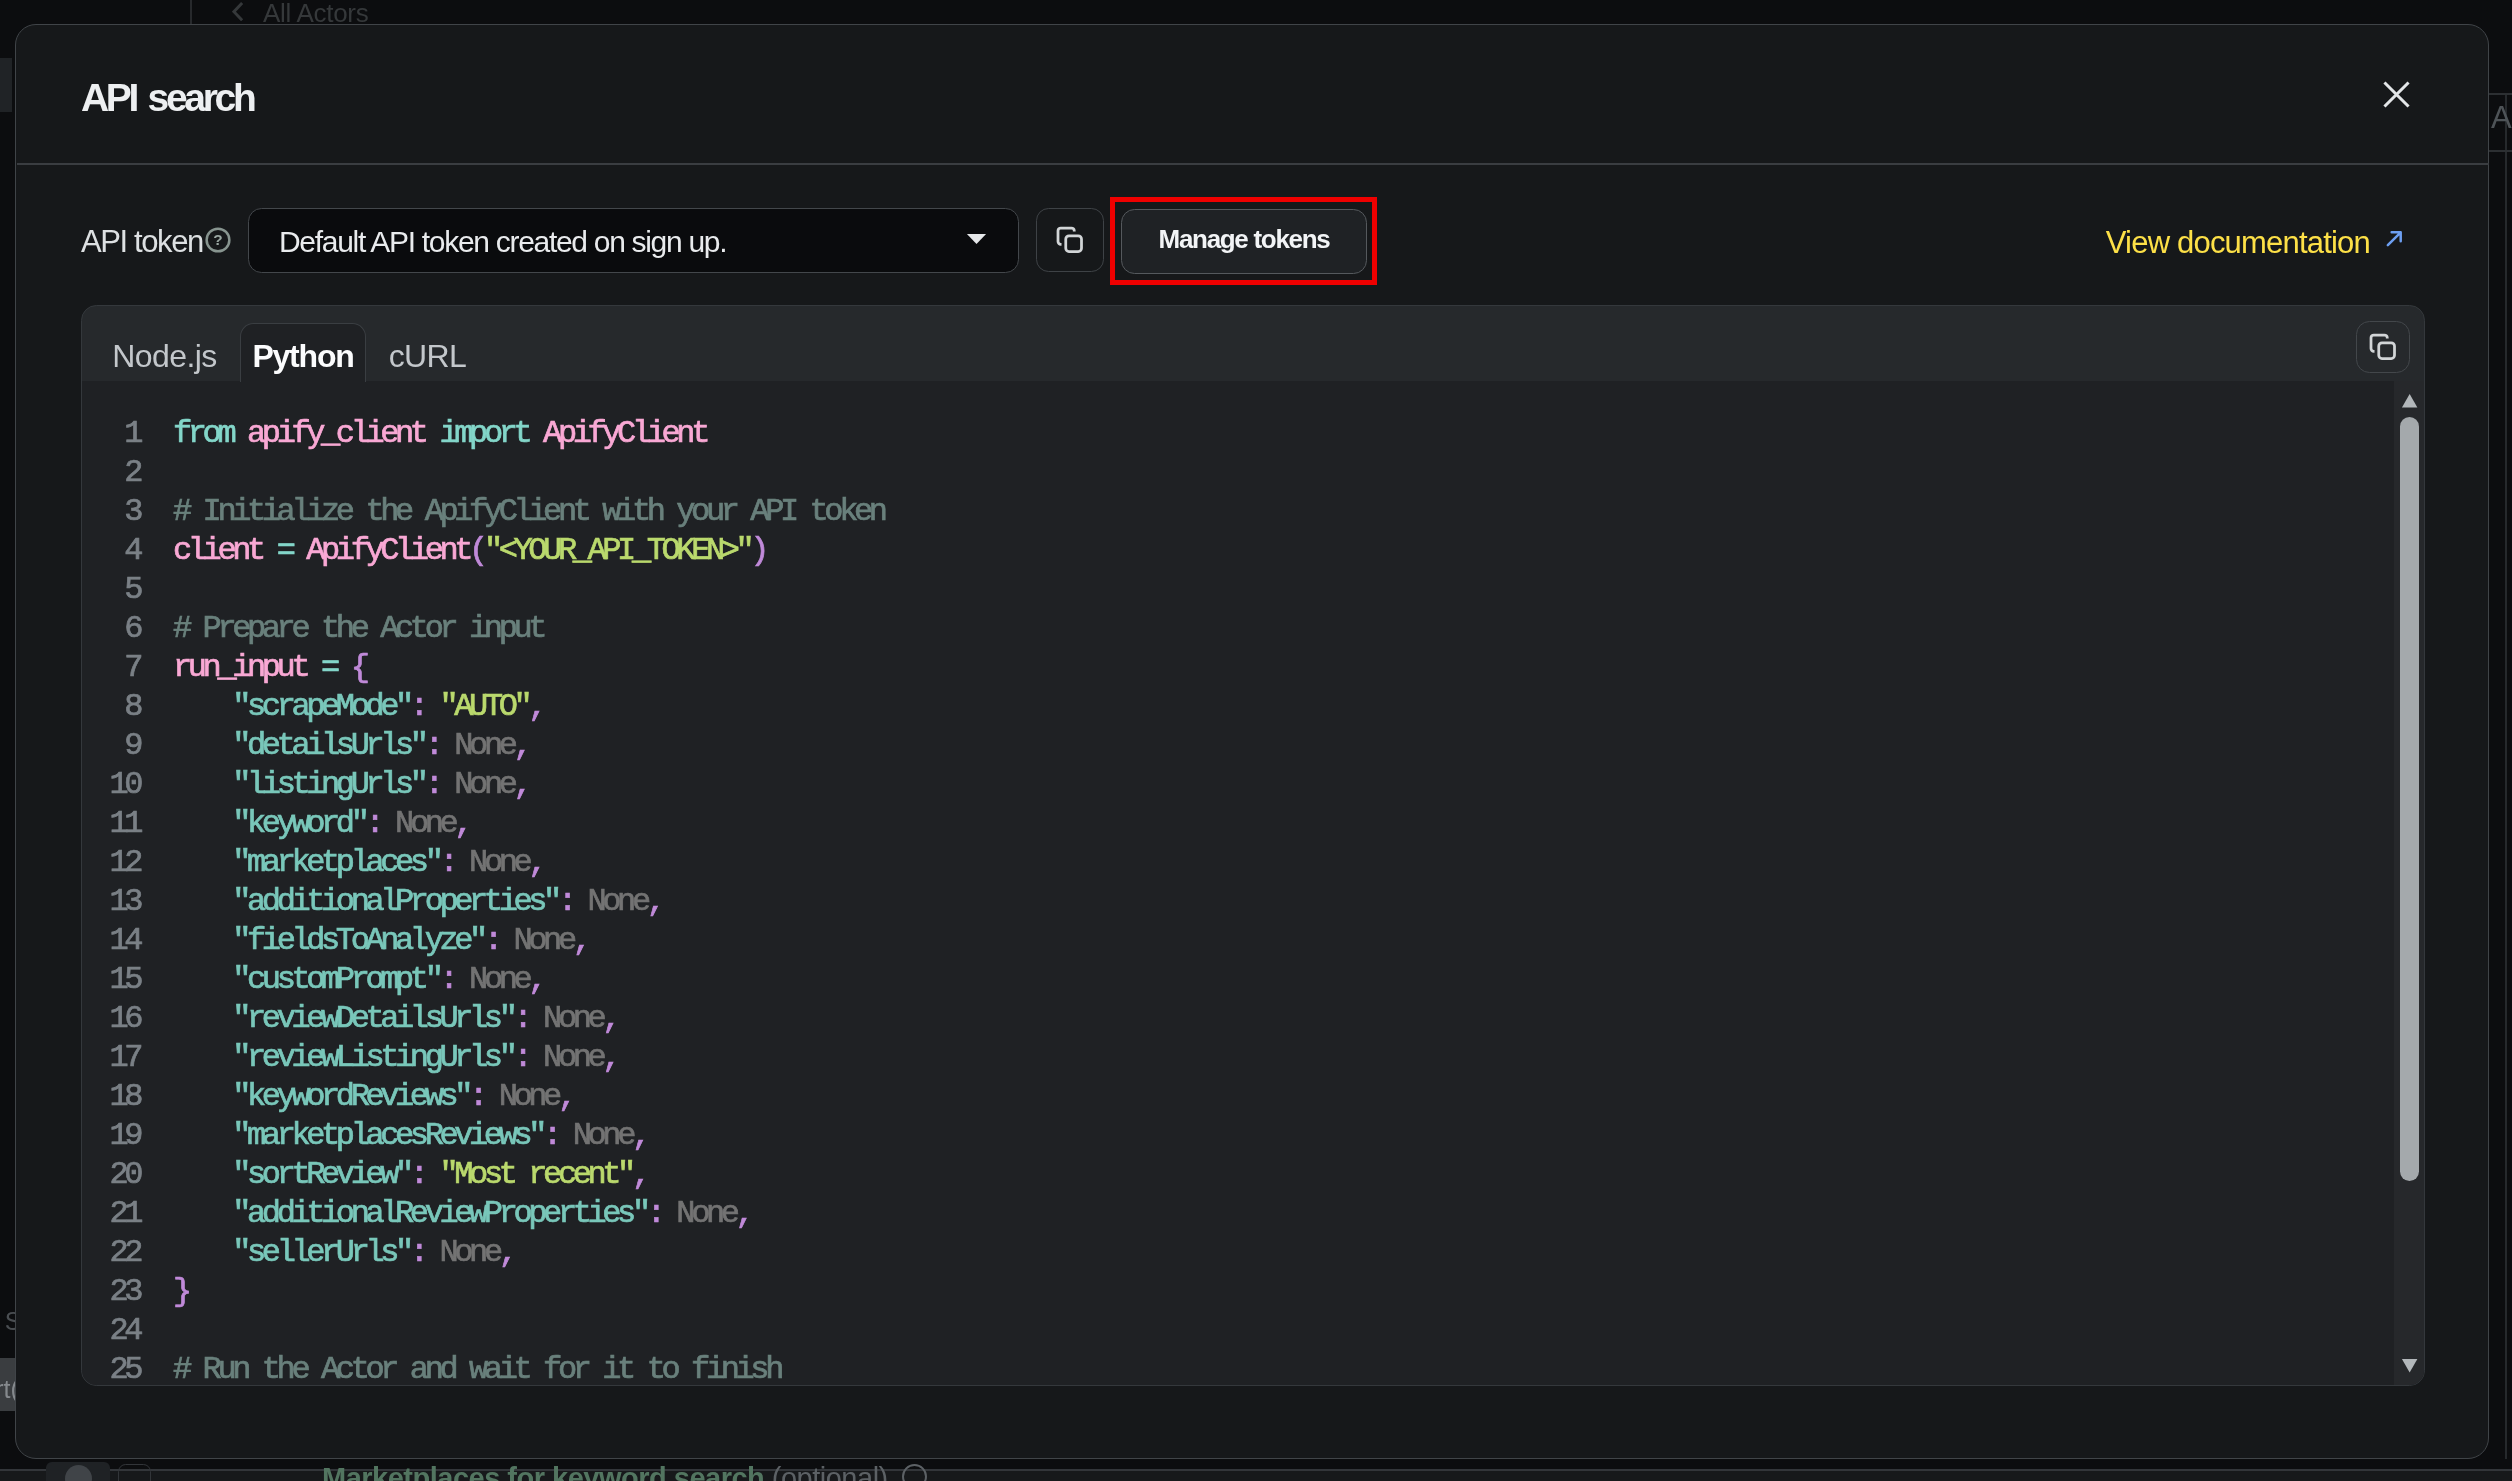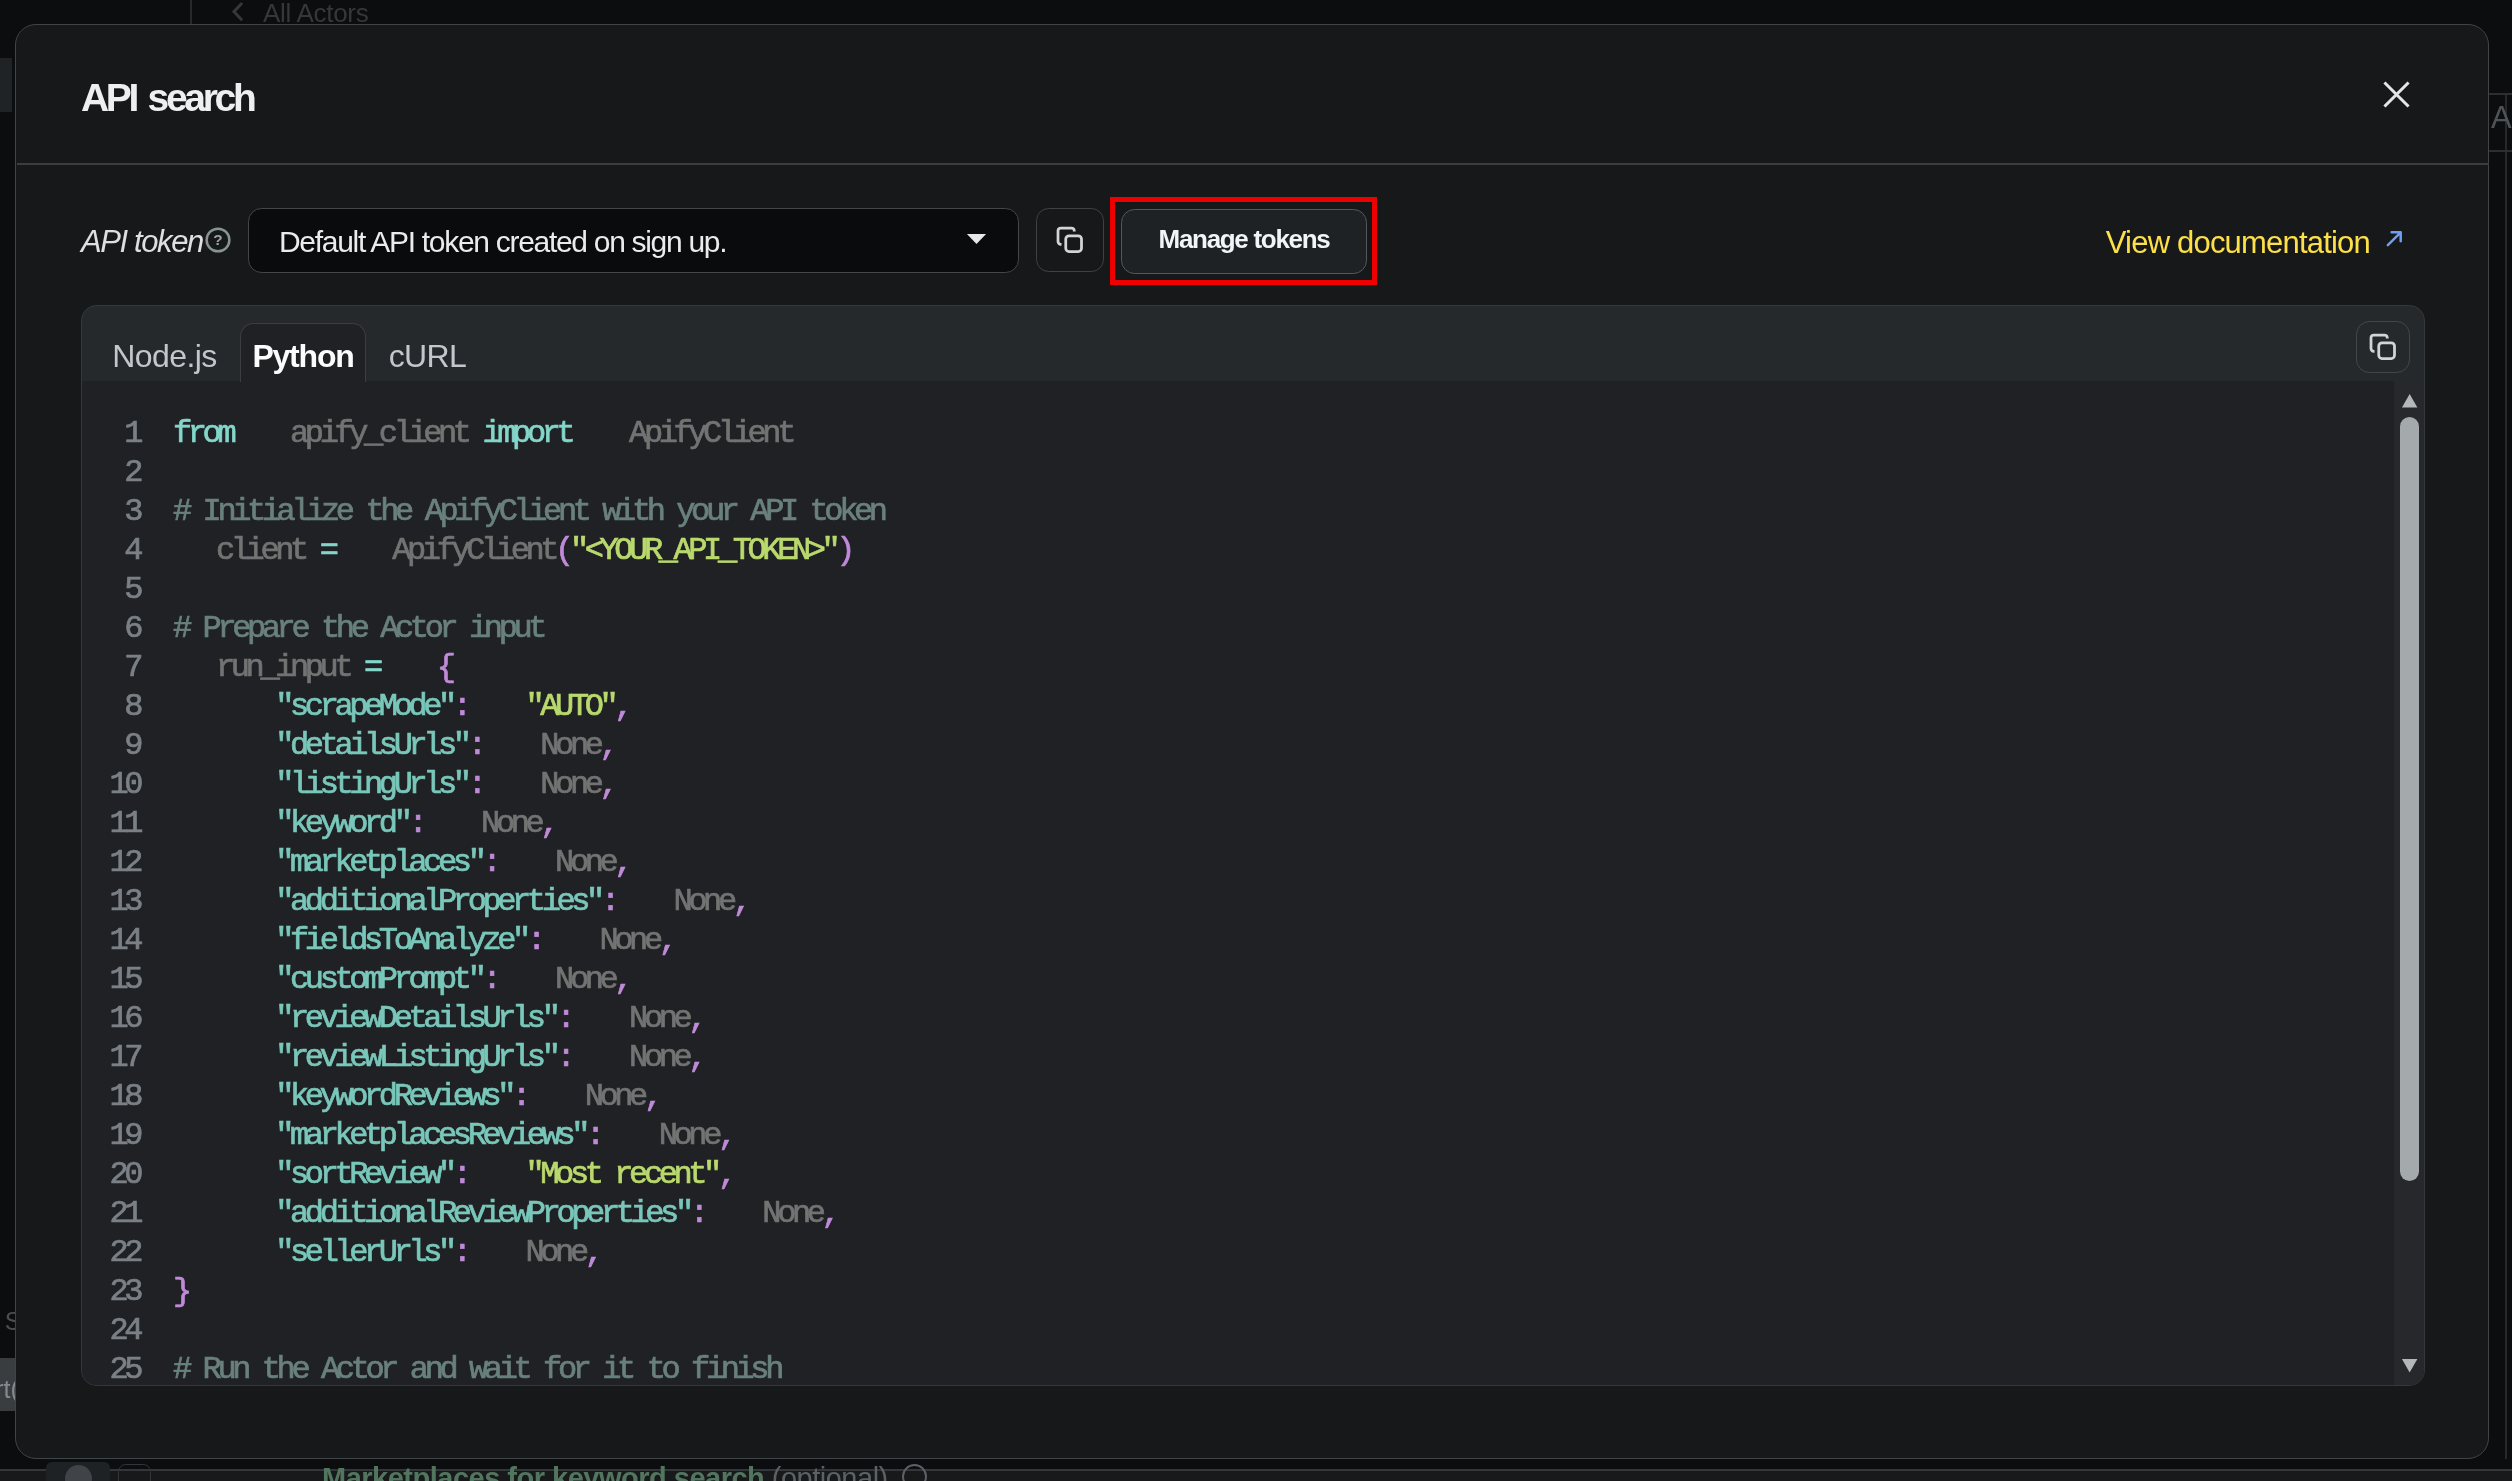--- a/index.html
+++ b/index.html
@@ -37,21 +37,21 @@
 <div class="abs" id="modal" style="left:15.4px; top:24px; width:2474px; height:1435px; background:#16181a; border:1.9px solid #404448; border-radius:21px;"></div>
 
 <div class="abs" id="title" style="left:81px; top:76px; font-size:39px; font-weight:700; color:#edeff1; letter-spacing:-3.3px; word-spacing:3.9px;">API search</div>
 
 <svg class="abs" style="left:2383px; top:81px;" width="27" height="27" viewBox="0 0 28 28">
   <path d="M1.5 1.5 L26.5 26.5 M26.5 1.5 L1.5 26.5" stroke="#e3e6e8" stroke-width="3.1" fill="none"></path>
 </svg>
 
 <div class="abs" style="left:17.4px; top:163px; width:2472px; height:1.9px; background:#3a3d41;"></div>
 
-<div class="abs" id="lbl" style="left:81px; top:224px; font-size:31px; color:#dde0e2; letter-spacing:-1.4px;font-style:italic;">API token</div>
+<div class="abs" id="lbl" style="left:81px; top:224px; font-size:31px; color:#dde0e2; letter-spacing:-1.4px;">API token</div>
 <svg class="abs" style="left:205px; top:227px;" width="26" height="26" viewBox="0 0 27 27">
   <circle cx="13.5" cy="13.5" r="11.8" stroke="#87948f" stroke-width="2.6" fill="none"></circle>
   <text x="13.5" y="18.6" font-size="16px" font-weight="700" fill="#9aa7a2" text-anchor="middle" font-family="Liberation Sans">?</text>
 </svg>
 
 <div class="abs" style="left:248px; top:208px; width:771px; height:65px; background:#0a0b0d; border:1.9px solid #43474b; border-radius:13.5px;"></div>
 <div class="abs" style="left:279px; top:225px; font-size:30px; color:#e9ebed; letter-spacing:-1.3px;">Default API token created on sign up.</div>
 <svg class="abs" style="left:965px; top:232px;" width="23" height="13.5" viewBox="0 0 24 14">
   <path d="M2 2 L12 12.5 L22 2 Z" fill="#e6e8ea"></path>
 </svg>
@@ -99,21 +99,21 @@
 
 <style>
   #nums, #code { font-family:"Liberation Mono", monospace; font-size:32px; line-height:39px; letter-spacing:-4.4px; white-space:pre; -webkit-text-stroke:0.7px; }
   #nums { color:#7a8086; text-align:right; }
   .kw { color:#83d6c9; } 
   .key { color:#79c7ba; } 
   .str { color:#bad96d; } 
   .non { color:#737373; } 
   .pun { color:#c08ad9; } 
   .com { color:#69807c; } 
-  .pln { color:#737373;padding-left:43px; } 
+  .pln { color:#f9a8d4; } 
 </style>
 <div class="abs" id="nums" style="left:52px; top:414px; width:87px;">1
 2
 3
 4
 5
 6
 7
 8
 9

